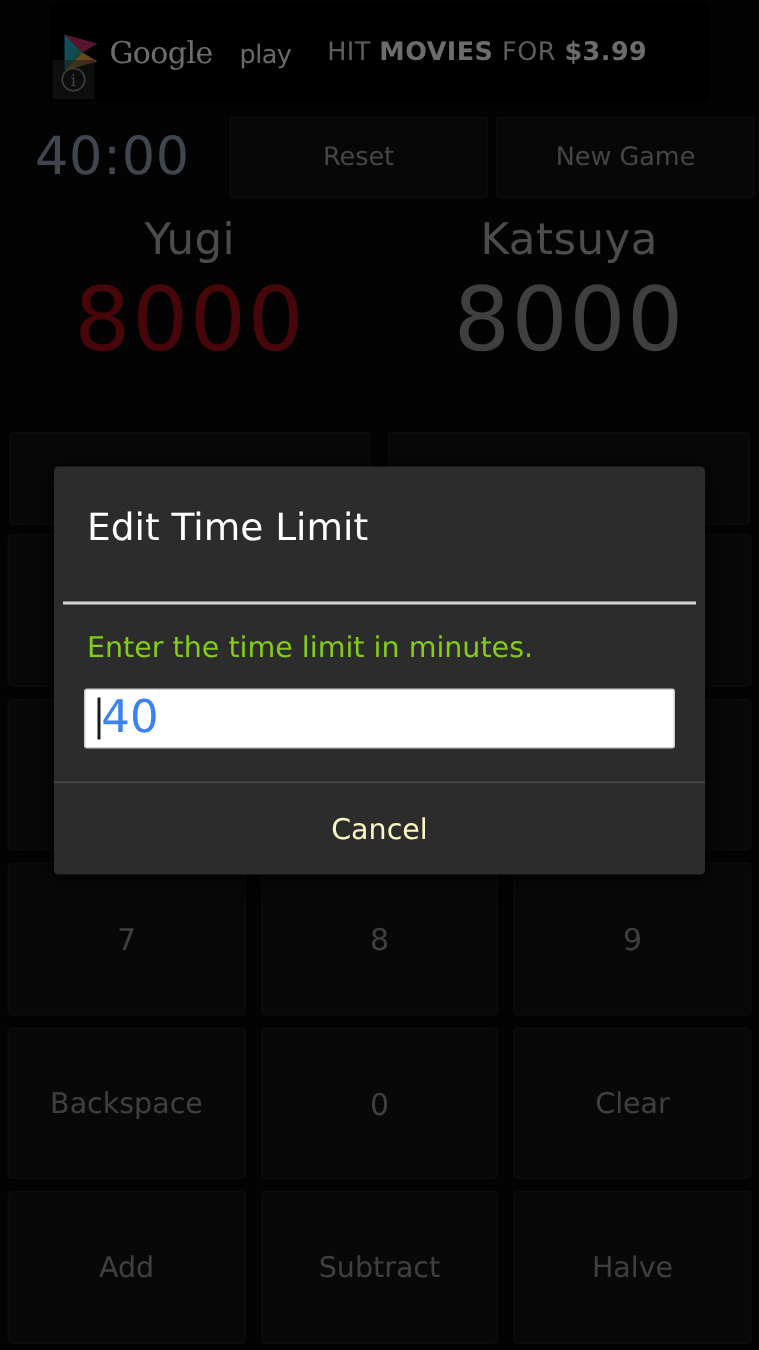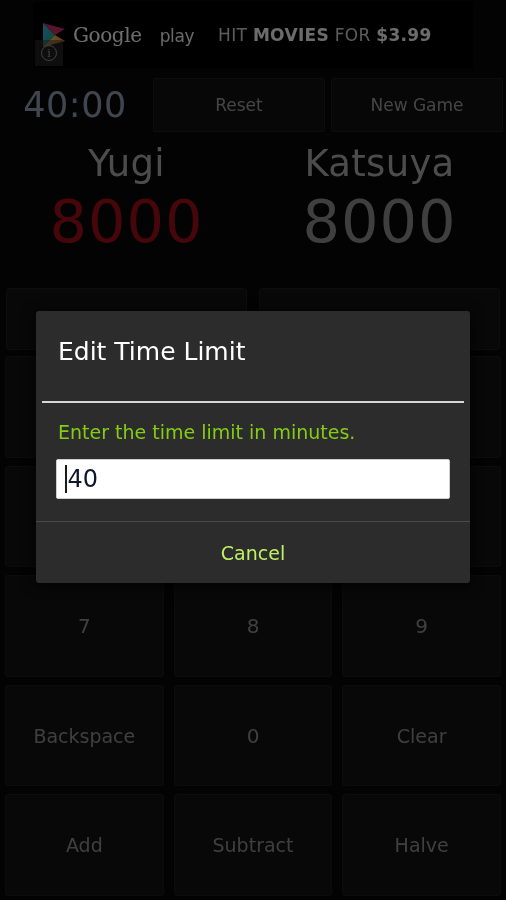--- a/index.html
+++ b/index.html
@@ -133,21 +133,21 @@
     width: 506px;
     height: 152px;
     display: flex;
   }
   .player {
     flex: 1;
     text-align: center;
     padding-top: 6px;
   }
   .player-name {
-    font-size: 37px;
+    font-size: 29px;
     color: #a8a8a8;
     letter-spacing: 0.3px;
   }
   .player-score {
     font-size: 59px;
     line-height: 1.2;
     margin-top: 2px;
     letter-spacing: 1px;
   }
   .score-active { color: #9e1117; }
@@ -254,35 +254,35 @@
     align-items: center;
     padding-left: 8px;
   }
   .caret {
     width: 1.5px;
     height: 28px;
     background: #1b1b1b;
     margin-right: 1px;
   }
   .dlg-input-value {
-    color: #0f172a;
-    font-size: 24px;
+    color: #3b82f6;
+    font-size: 30px;
     line-height: 1;
   }
   .dlg-buttons {
     height: 62px;
     border-top: 1px solid #4a4a4a;
     display: flex;
   }
   .dlg-btn {
     flex: 1;
     display: flex;
     align-items: center;
     justify-content: center;
-    color: #bef264;
+    color: #fef9c3;
     font-size: 19px;
   }
   .dlg-btn + .dlg-btn { border-left: 1px solid #4a4a4a; }
 </style>
 </head>
 <body>
 
 <div id="app">
 
   <div class="ad-banner">

